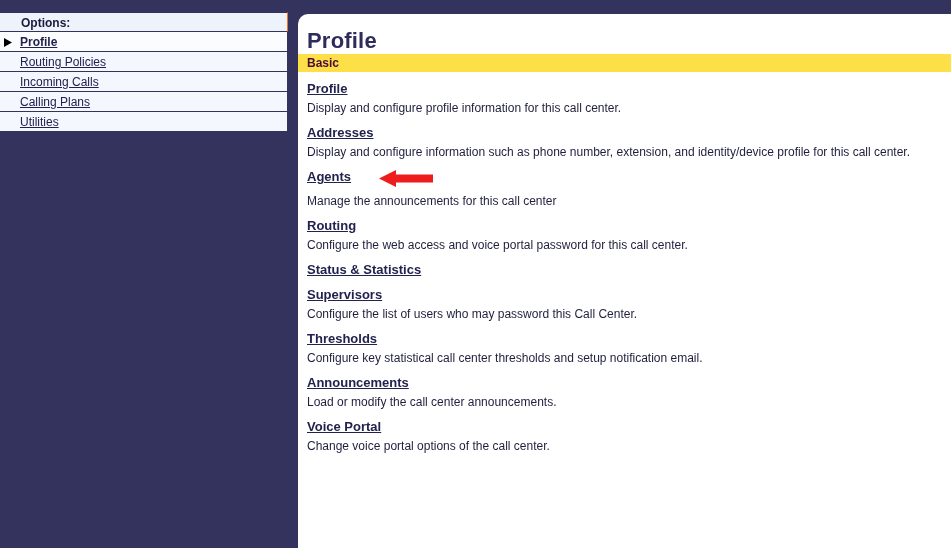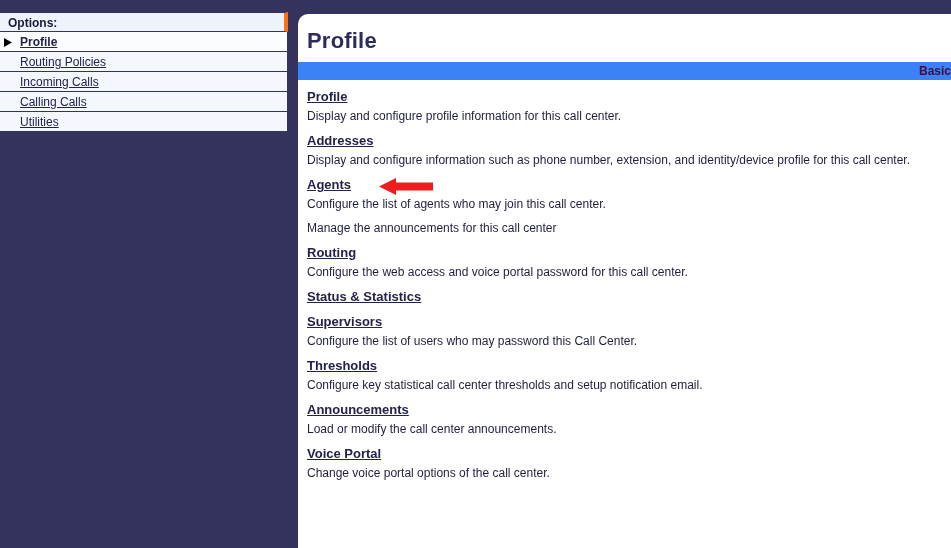--- a/index.html
+++ b/index.html
@@ -29,24 +29,24 @@
     position: absolute;
     left: 0;
     top: 12px;
     width: 288px;
     background: #33335e;
   }
   .options-header {
     background: #eef2fb;
     border-top: 1px solid #33335e;
     border-bottom: 1px solid #33335e;
-    border-right: 4px solid #f97316;
+    border-right: 1px solid #f97316;
     height: 20px;
     line-height: 20px;
-    padding-left: 8px;
+    padding-left: 21px;
     font-size: 12px;
     font-weight: bold;
     color: #1a1a3c;
     box-sizing: border-box;
   }
   .menu-row {
     position: relative;
     height: 20px;
     line-height: 20px;
     background: #f4f7fd;
@@ -104,29 +104,27 @@
   .page-title {
     margin: 0;
     padding: 14px 0 0 9px;
     font-size: 22px;
     font-weight: bold;
     color: #2d2d5c;
     letter-spacing: 0.2px;
   }
 
   .section-header {
-    margin-top: 8px;
     height: 18px;
     line-height: 18px;
-    background: #3b82f6;
+    background: #fde047;
     padding-left: 9px;
     font-size: 12px;
     font-weight: bold;
     color: #4b0a38;
-    text-align: right;
   }
 
   .items {
     padding: 0 0 0 9px;
   }
   .item {
     position: relative;
     margin-top: 9px;
   }
   .item-link {
@@ -174,21 +172,21 @@
 
     <div class="menu-row">
       <span class="menu-link">Routing Policies</span>
     </div>
 
     <div class="menu-row">
       <span class="menu-link">Incoming Calls</span>
     </div>
 
     <div class="menu-row">
-      <span class="menu-link">Calling Calls</span>
+      <span class="menu-link">Calling Plans</span>
     </div>
 
     <div class="menu-row">
       <span class="menu-link">Utilities</span>
     </div>
   </div>
 
   <div id="content">
 
     <h1 class="page-title">Profile</h1>
@@ -207,21 +205,20 @@
         <div class="item-desc">Display and configure information such as phone number, extension, and identity/device profile for this call center.</div>
       </div>
 
       <div class="item">
         <a class="item-link">Agents</a>
         <span class="arrow-annotation">
           <svg width="54" height="17" viewBox="0 0 54 17">
             <polygon points="0,8.5 17,0 17,4.5 54,4.5 54,12.5 17,12.5 17,17" fill="#ee1c1c"></polygon>
           </svg>
         </span>
-        <div class="item-desc">Configure the list of agents who may join this call center.</div>
       </div>
 
       <div class="item">
         <div class="item-desc">Manage the announcements for this call center</div>
       </div>
 
       <div class="item">
         <a class="item-link">Routing</a>
         <div class="item-desc">Configure the web access and voice portal password for this call center.</div>
       </div>

